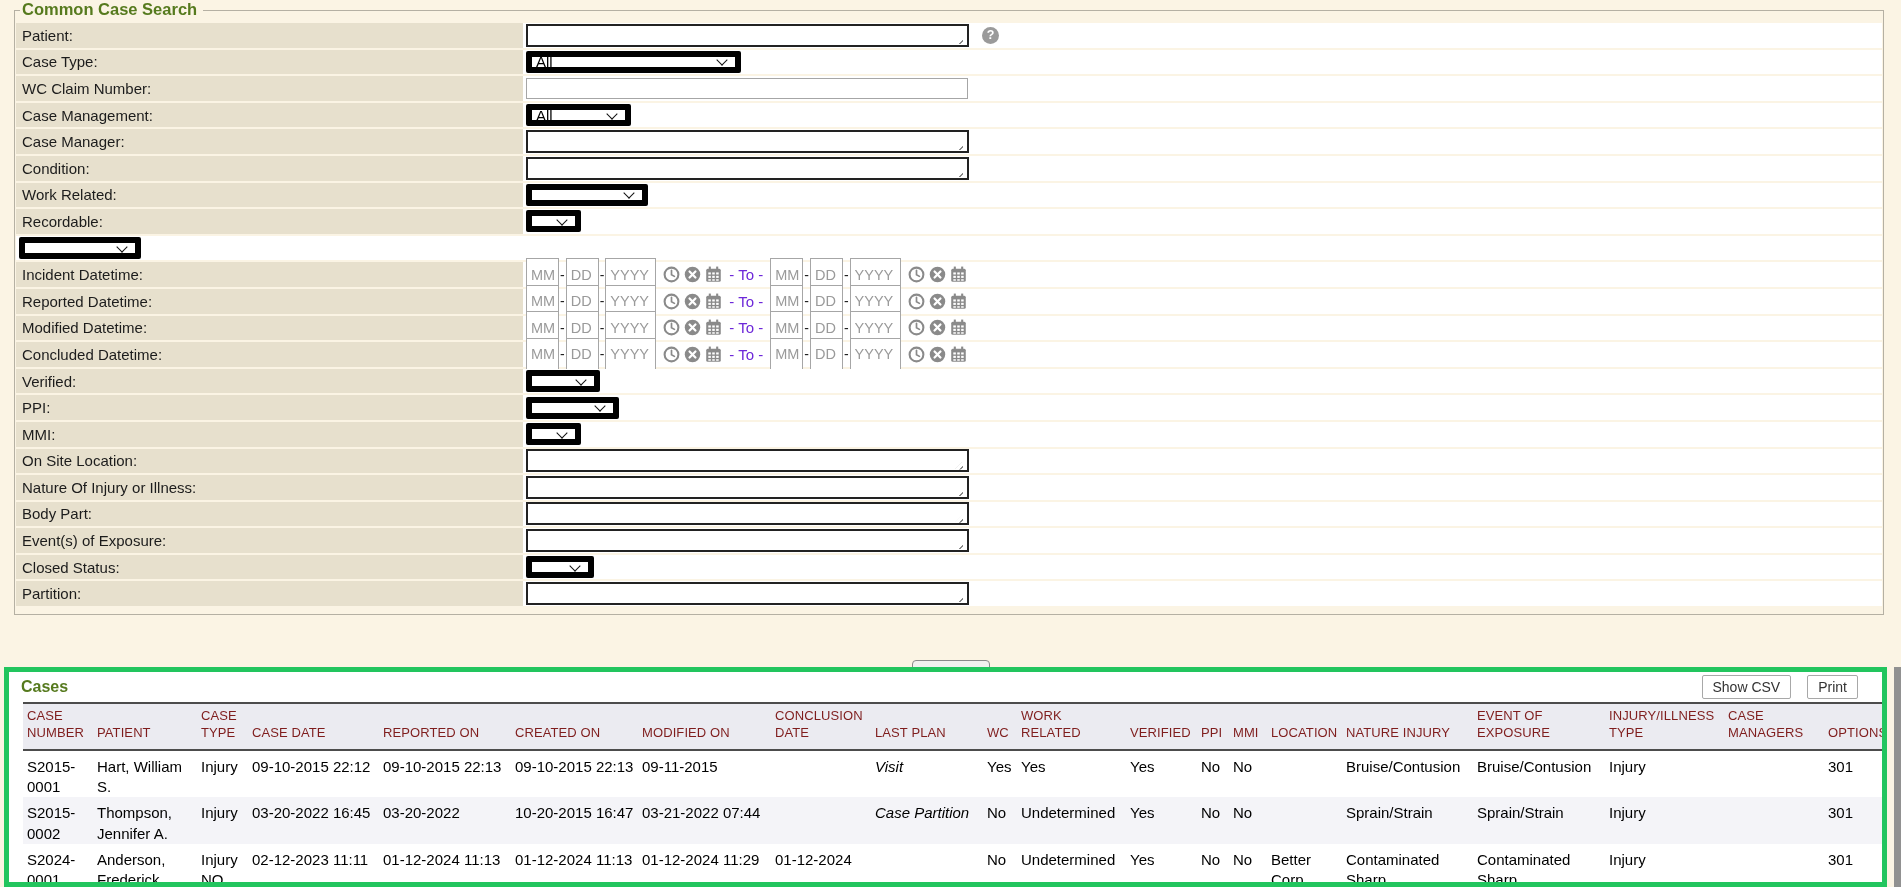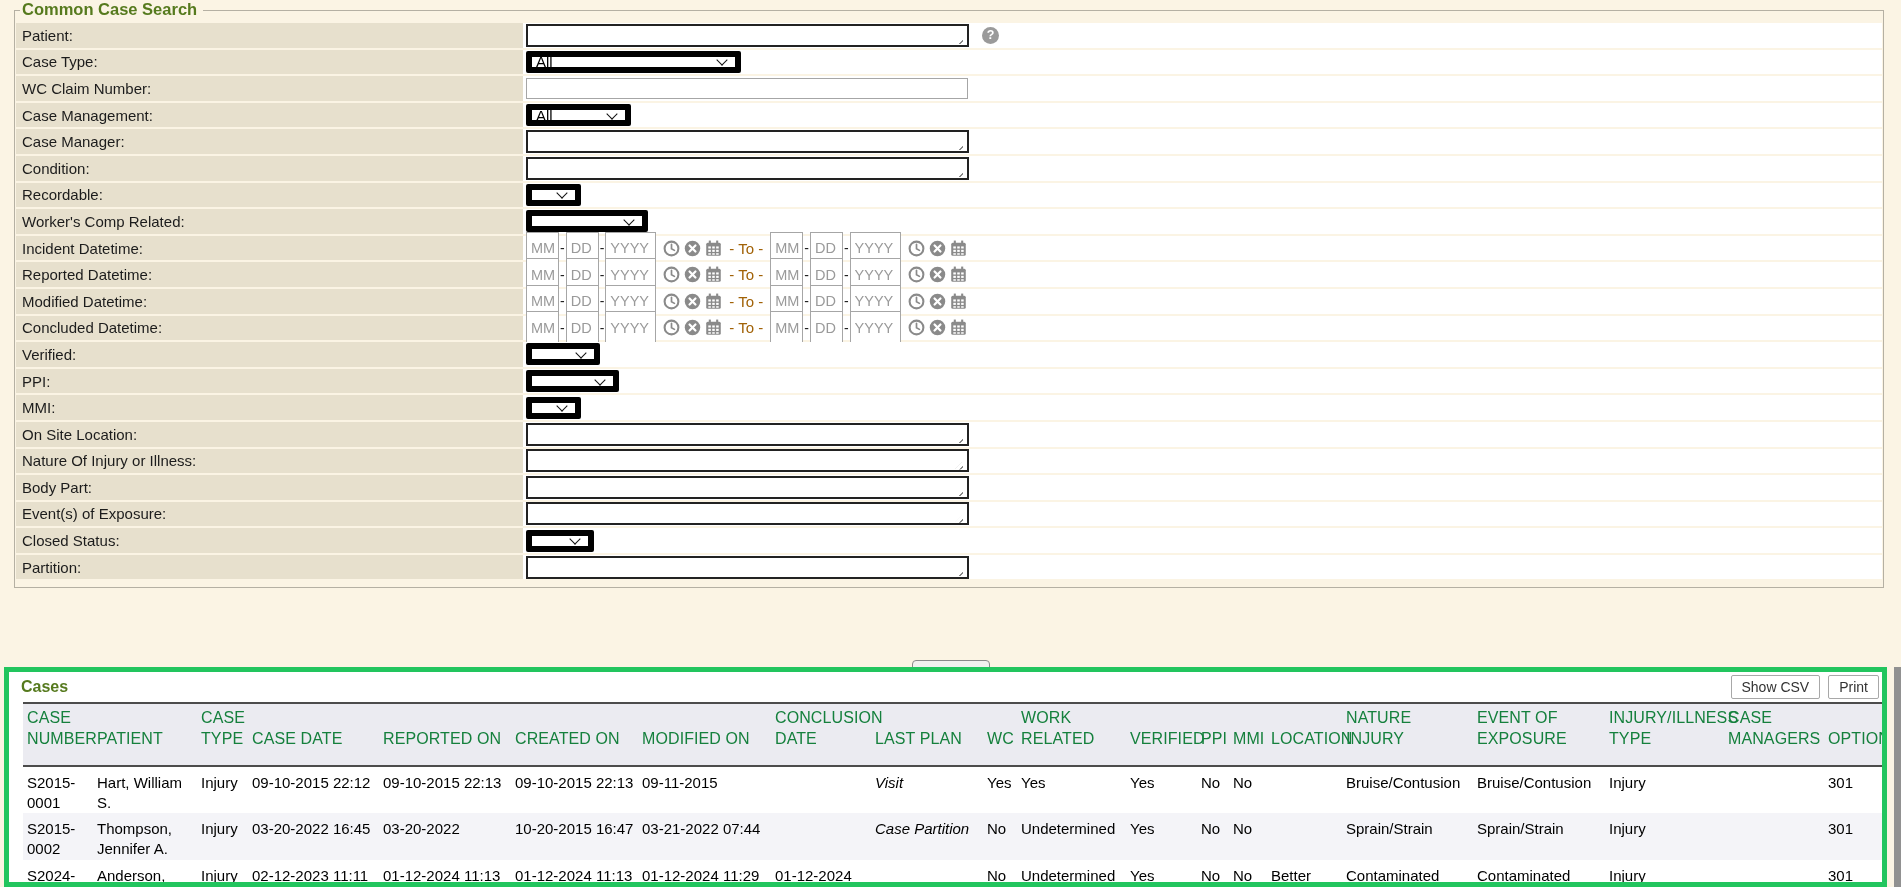--- a/index.html
+++ b/index.html
@@ -49,53 +49,53 @@
     border-right:1.8px solid #111;border-bottom:1.8px solid #111;transform:rotate(45deg);
   }
   .dtg{display:inline-flex;align-items:center}
   .dtin{
     height:33px;border:1px solid #a6a6a6;box-sizing:border-box;background:#fff;
     font-family:inherit;font-size:14.5px;color:#14532d;padding:0 2px 0 4px;
   }
   .dtin::placeholder{color:#9a9a9a;opacity:1}
   .dash{margin:0 1px;color:#222;font-size:14px}
   .dticon{width:17px;height:17px;margin-left:4px;display:inline-flex;cursor:pointer}
-  .dt-to{margin:8px 7px;color:#a16207;font-size:15px;white-space:pre}
+  .dt-to{margin:8px 7px;color:#6d28d9;font-size:15px;white-space:pre}
   .help{
     width:17px;height:17px;border-radius:50%;background:#9a9a9a;color:#fff;
     font-size:12.5px;font-weight:bold;display:flex;align-items:center;justify-content:center;
     margin-left:13px;cursor:pointer;
   }
 
   
   .clipped-btn{
     position:absolute;left:912px;top:660px;width:76px;height:22px;z-index:1;
     background:#f2f1ef;border:1px solid #8a8a8a;border-radius:4px;
   }
 
   
   .cases-panel{
     position:absolute;left:4px;top:667px;width:1883px;height:220px;z-index:2;
     background:#fff;border:5px solid #22c55e;box-sizing:border-box;overflow:hidden;
   }
   .cases-head{position:relative;height:30px}
   .cases-title{position:absolute;left:12px;top:6px;color:#567a1e;font-size:16px;font-weight:bold}
-  .cases-buttons{position:absolute;right:3px;top:3px;display:flex;gap:8px}
+  .cases-buttons{position:absolute;right:24px;top:3px;display:flex;gap:16px}
   .btn{
     background:#fff;border:1px solid #a8a8a8;border-radius:2px;color:#333;
     font-family:inherit;font-size:14px;padding:3px 10px;height:24px;cursor:pointer;
   }
   table.cases-table{
     border-collapse:collapse;table-layout:fixed;margin-left:14px;width:1861px;
     border-top:2px solid #4c4c4c;
   }
   thead tr{background:#ebebf1;border-bottom:2px solid #4c4c4c}
   th{
-    font-size:16px;color:#15803d;font-weight:normal;text-align:left;
-    vertical-align:bottom;padding:4px 4px 15px 4px;line-height:1.3;
+    font-size:13px;color:#7f1d1d;font-weight:normal;text-align:left;
+    vertical-align:bottom;padding:4px 4px 7px 4px;line-height:1.3;
     white-space:pre-line;letter-spacing:.1px;
   }
   td{
     font-size:15px;color:#000;vertical-align:top;text-align:left;
     padding:6px 3px 0 4px;height:44px;line-height:1.35;box-sizing:border-box;
     overflow:hidden;
   }
   tbody tr:nth-child(even){background:#f4f4f8}
   .c-last_plan{font-style:italic}
 
@@ -149,30 +149,38 @@
           </div>
         </div>
         <div class="frow">
           <div class="flabel">Condition:</div>
           <div class="fvalue">
             <input class="fauto" style="">
             <span class="grip"></span>
           </div>
         </div>
         <div class="frow">
+          <div class="flabel">Work Related:</div>
+          <div class="fvalue">
+            <div class="sel" style="width: 122px;">
+              <span class="sel-text"></span>
+              <span class="chev"></span>
+            </div>
+          </div>
+        </div>
+        <div class="frow">
           <div class="flabel">Recordable:</div>
           <div class="fvalue">
             <div class="sel" style="width: 55px;">
               <span class="sel-text"></span>
               <span class="chev"></span>
             </div>
           </div>
         </div>
         <div class="frow">
-          <div class="flabel">Worker's Comp Related:</div>
           <div class="fvalue">
             <div class="sel" style="width: 122px;">
               <span class="sel-text"></span>
               <span class="chev"></span>
             </div>
           </div>
         </div>
         <div class="frow">
           <div class="flabel">Incident Datetime:</div>
           <div class="fvalue">

